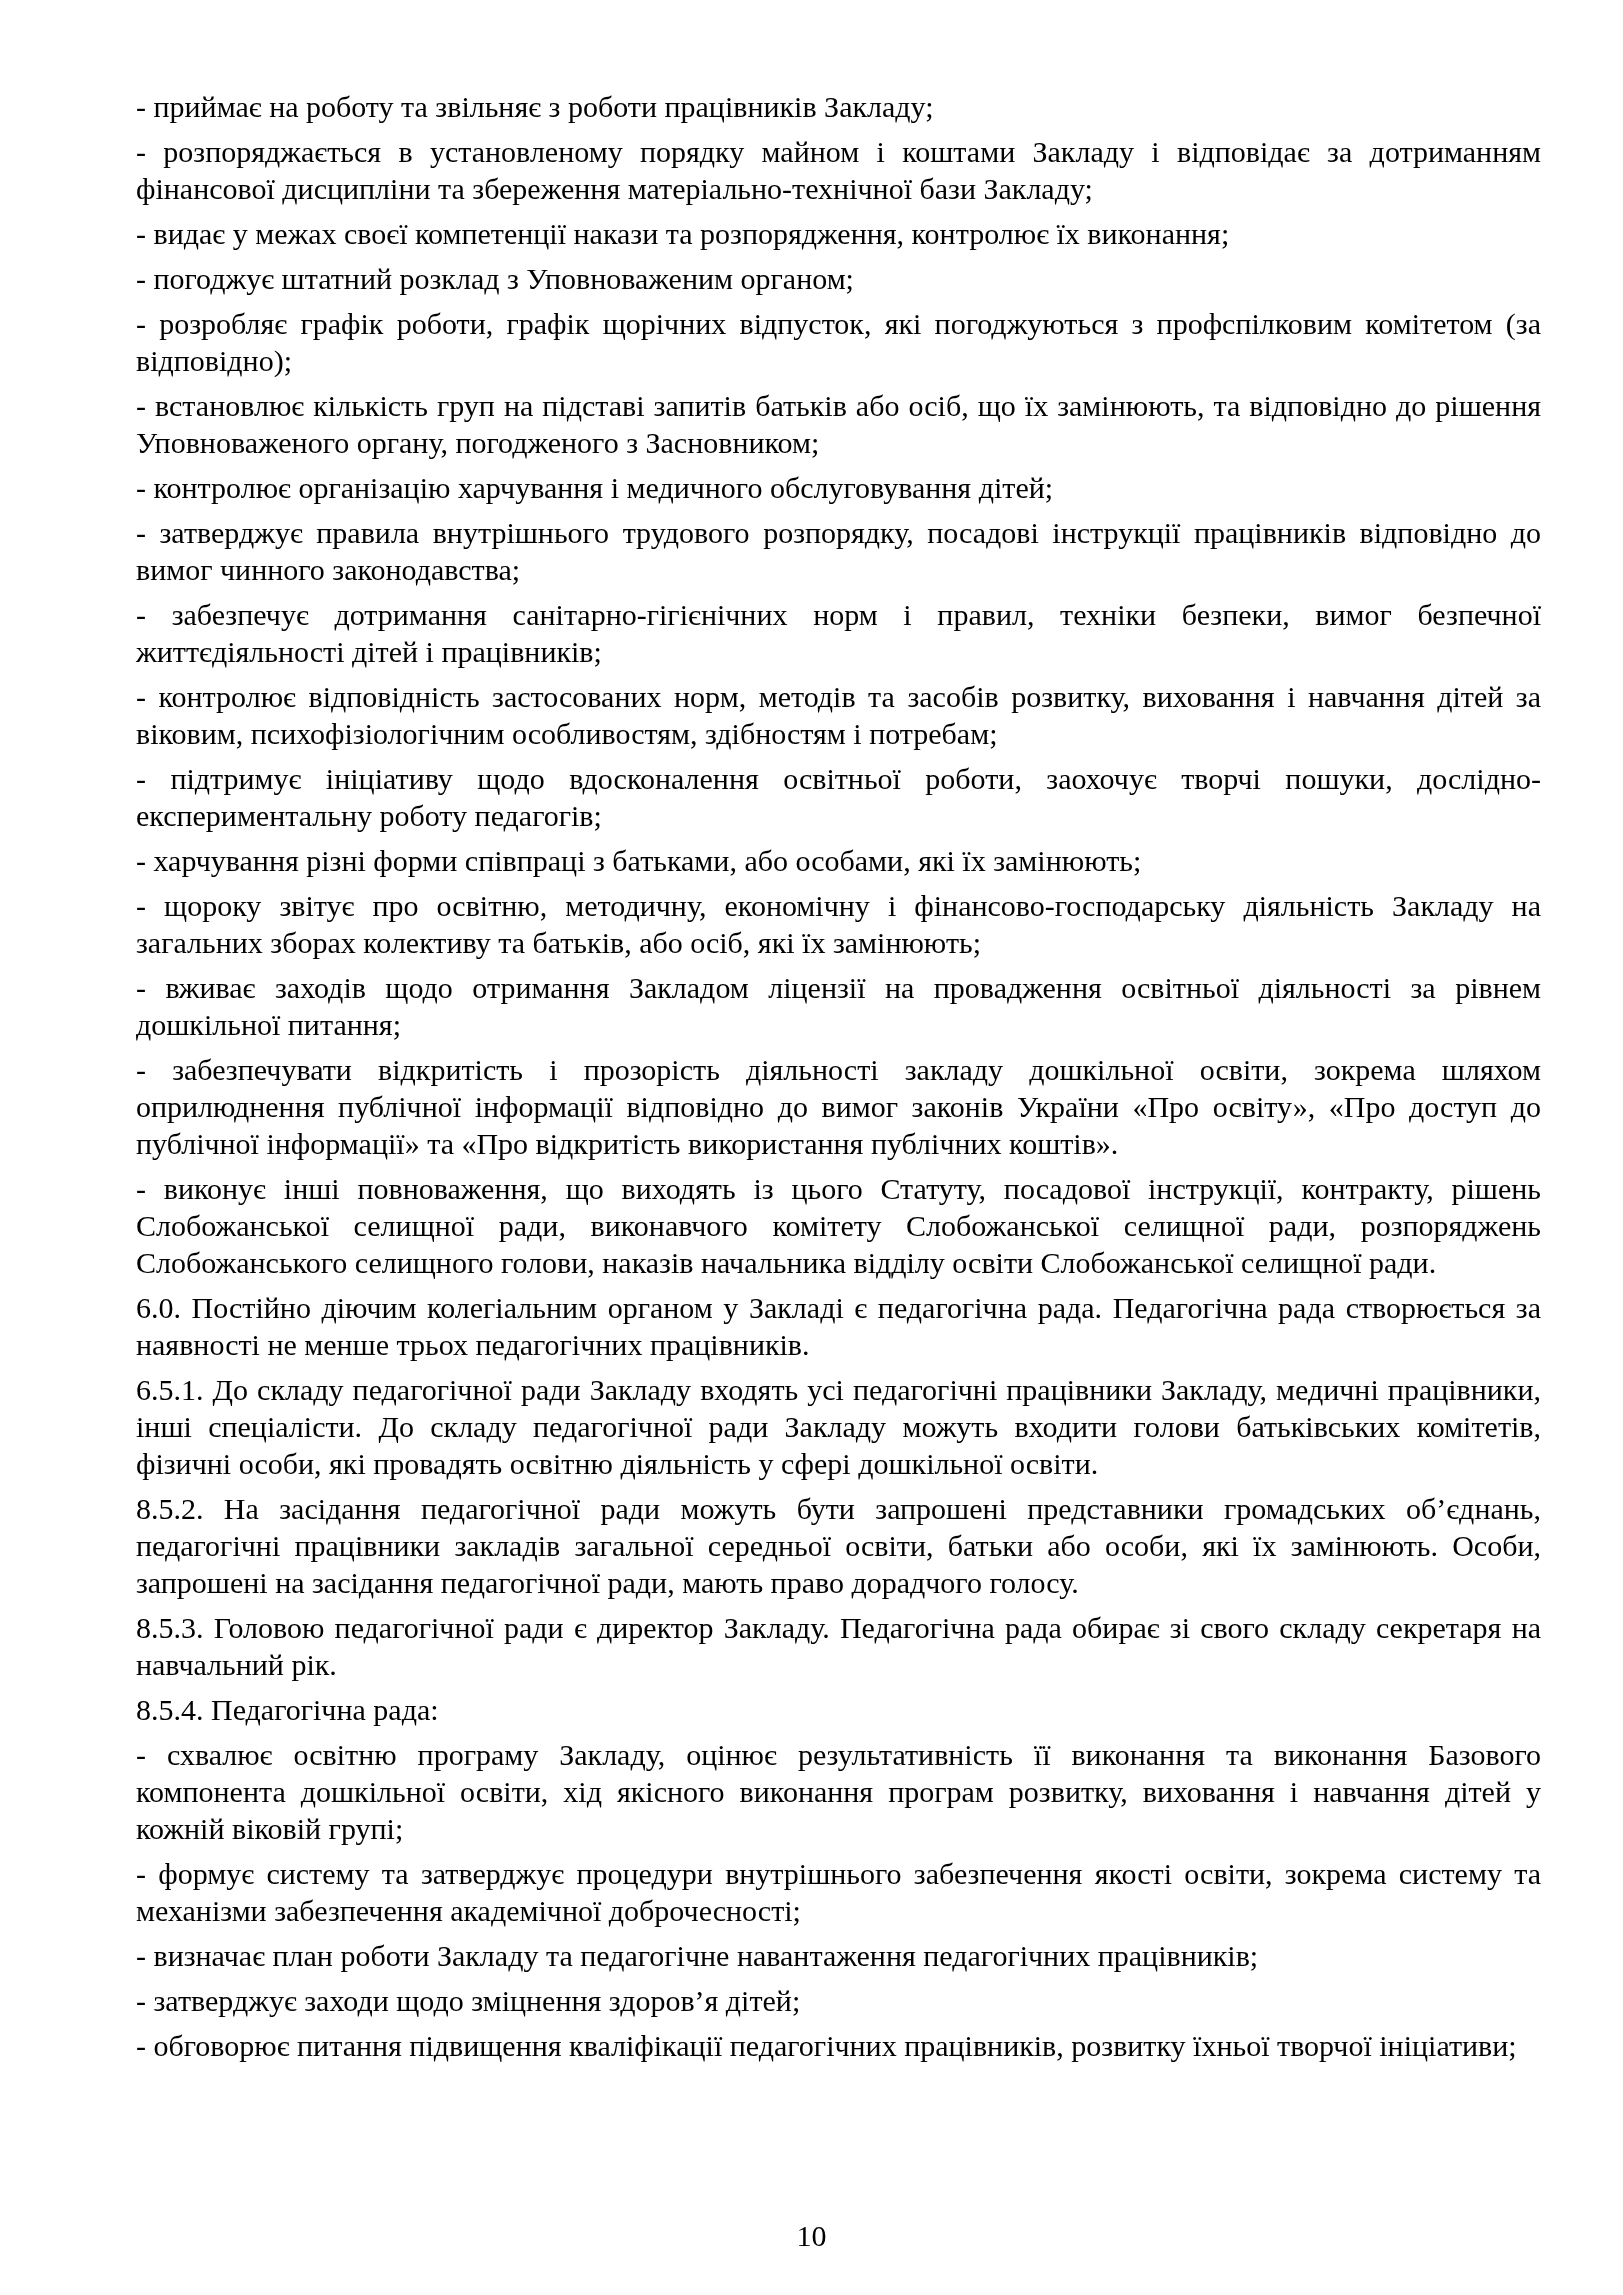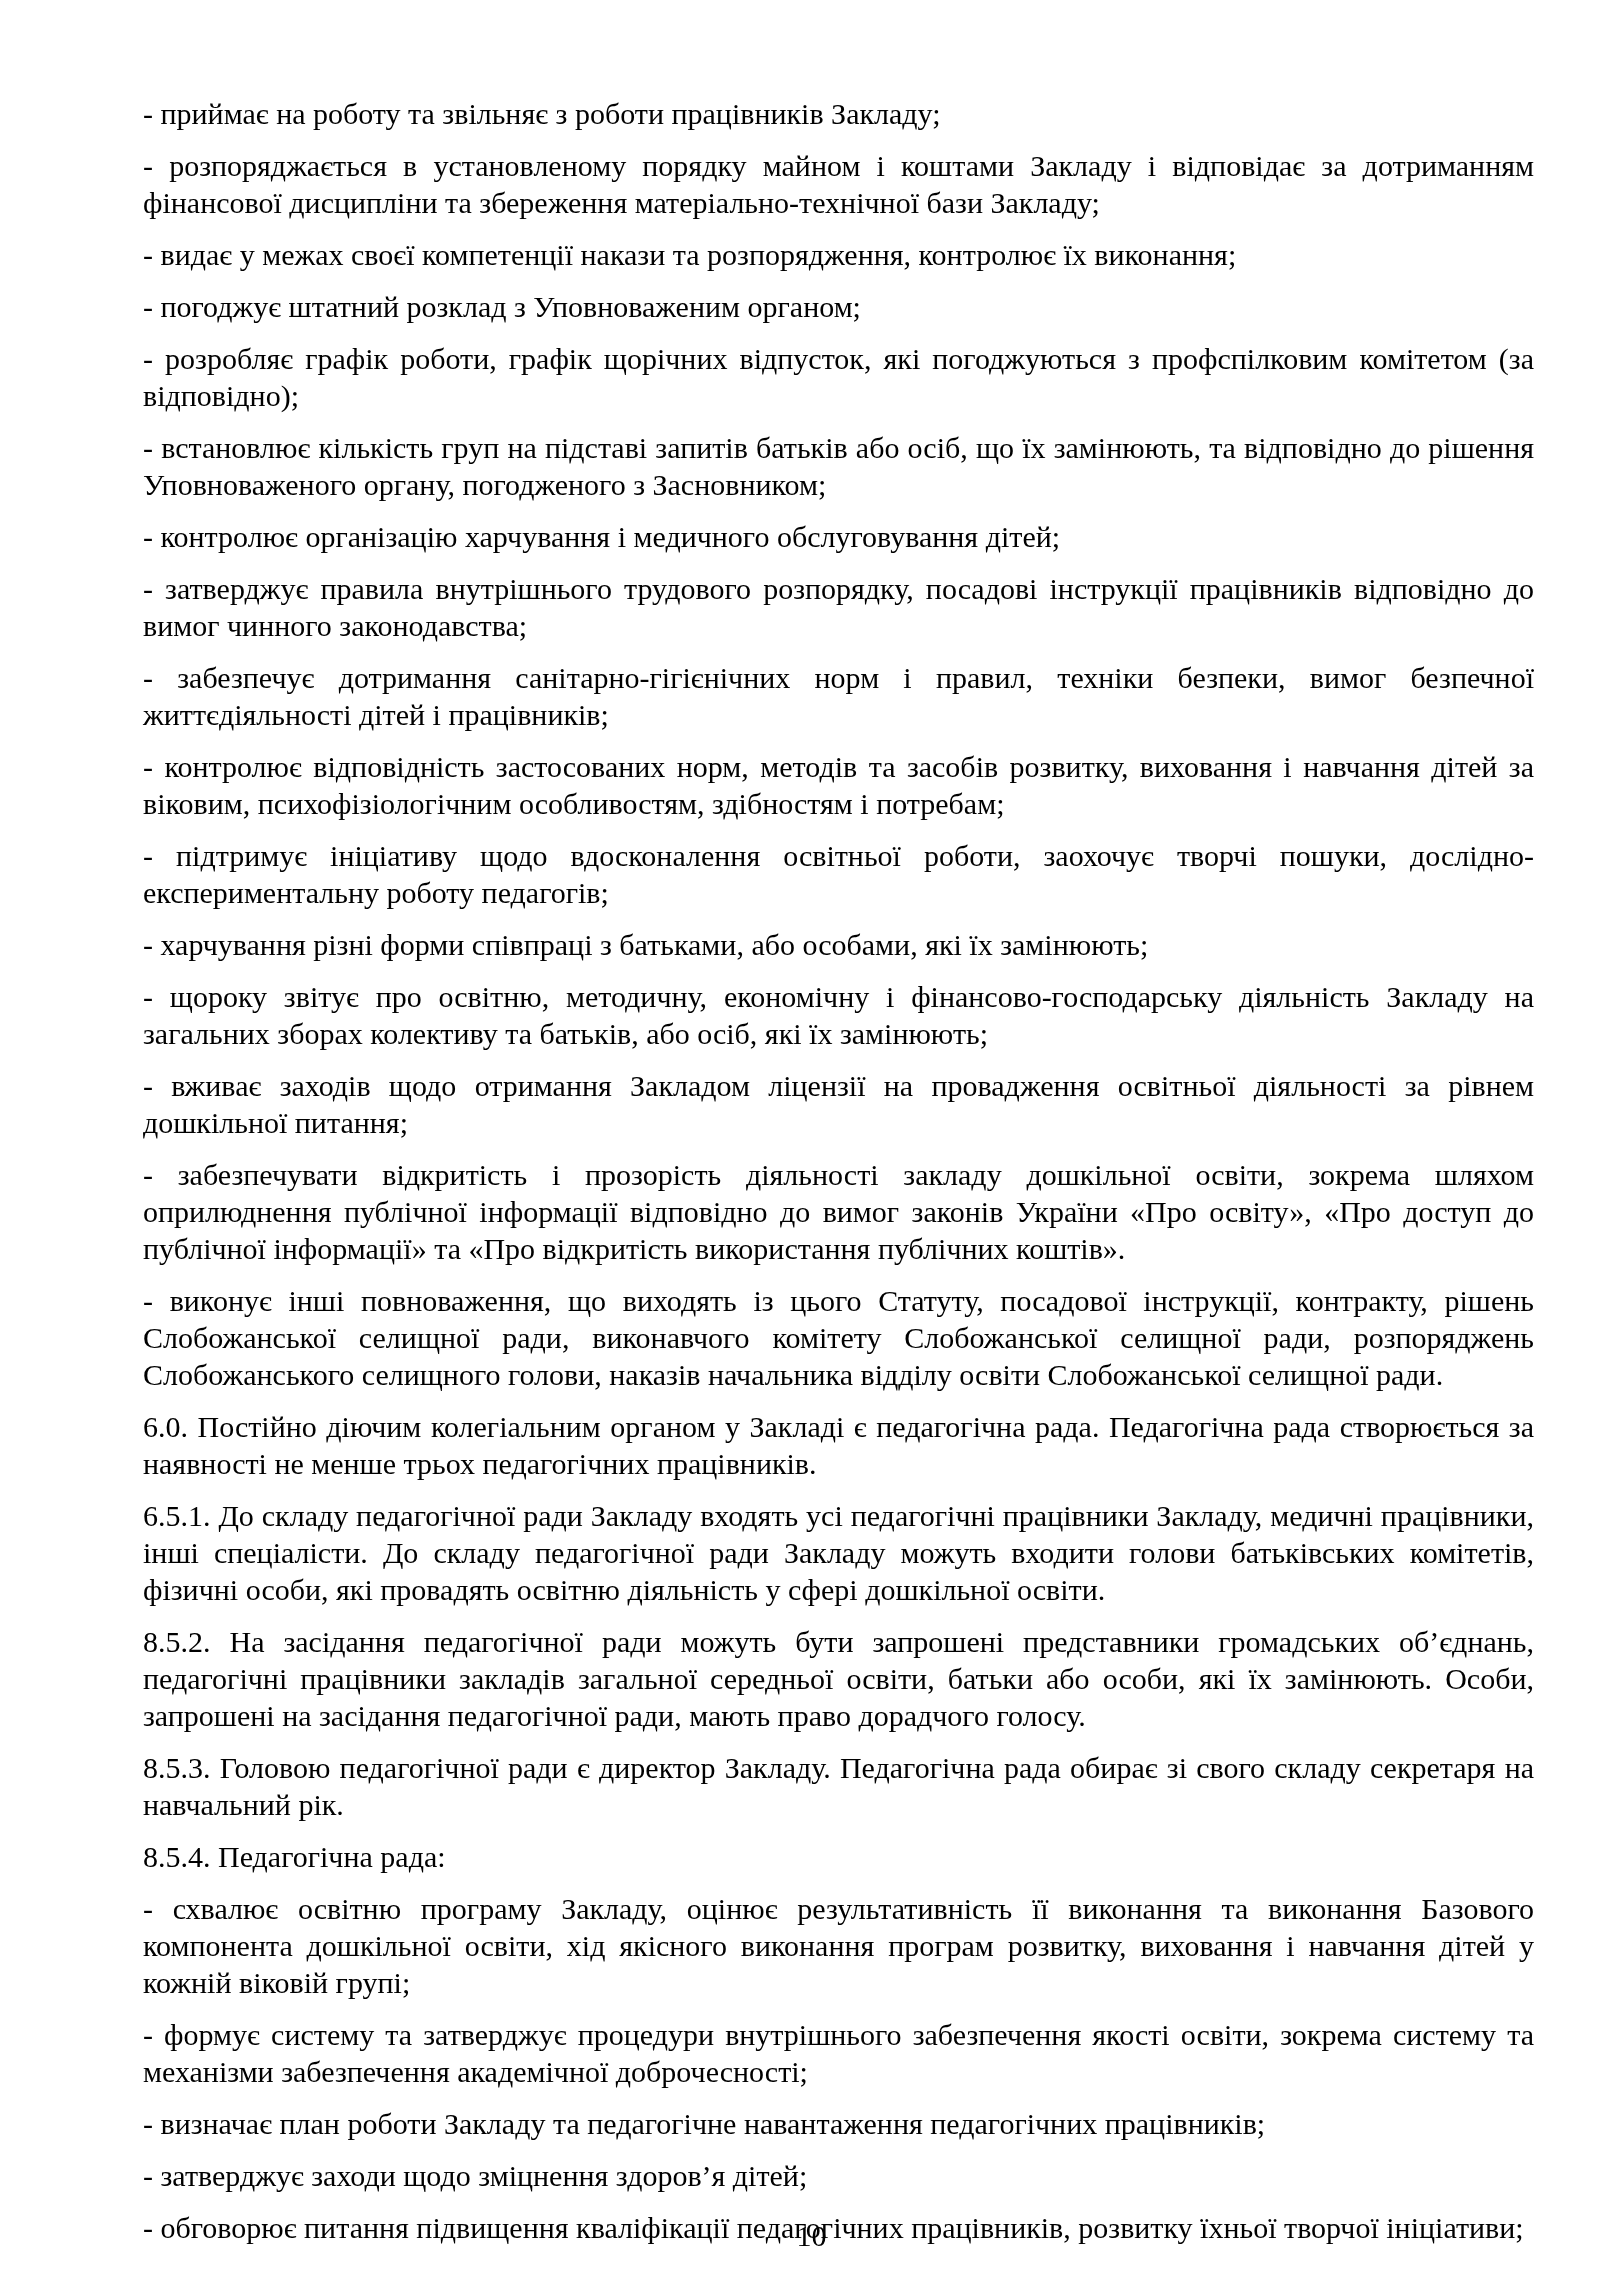--- a/index.html
+++ b/index.html
@@ -19,21 +19,21 @@
   .content {
     position: absolute;
     left: 128px;
     top: 80px;
     width: 1421px;
     font-size: 30px;
     line-height: 37px;
     text-align: justify;
   }
   .content p {
-    margin: 15px;
+    margin: 8px;
     padding: 0;
   }
   .page-number {
     position: absolute;
     top: 2217px;
     left: 0;
     width: 100%;
     text-align: center;
     font-size: 30px;
     line-height: 37px;

